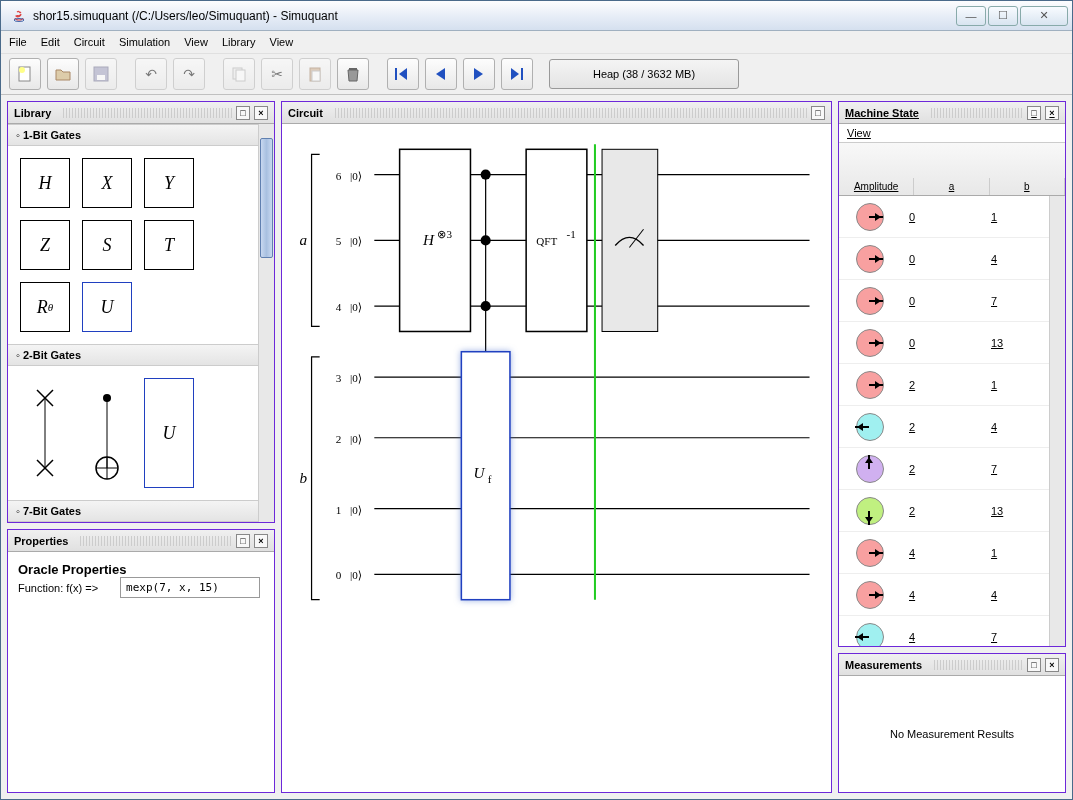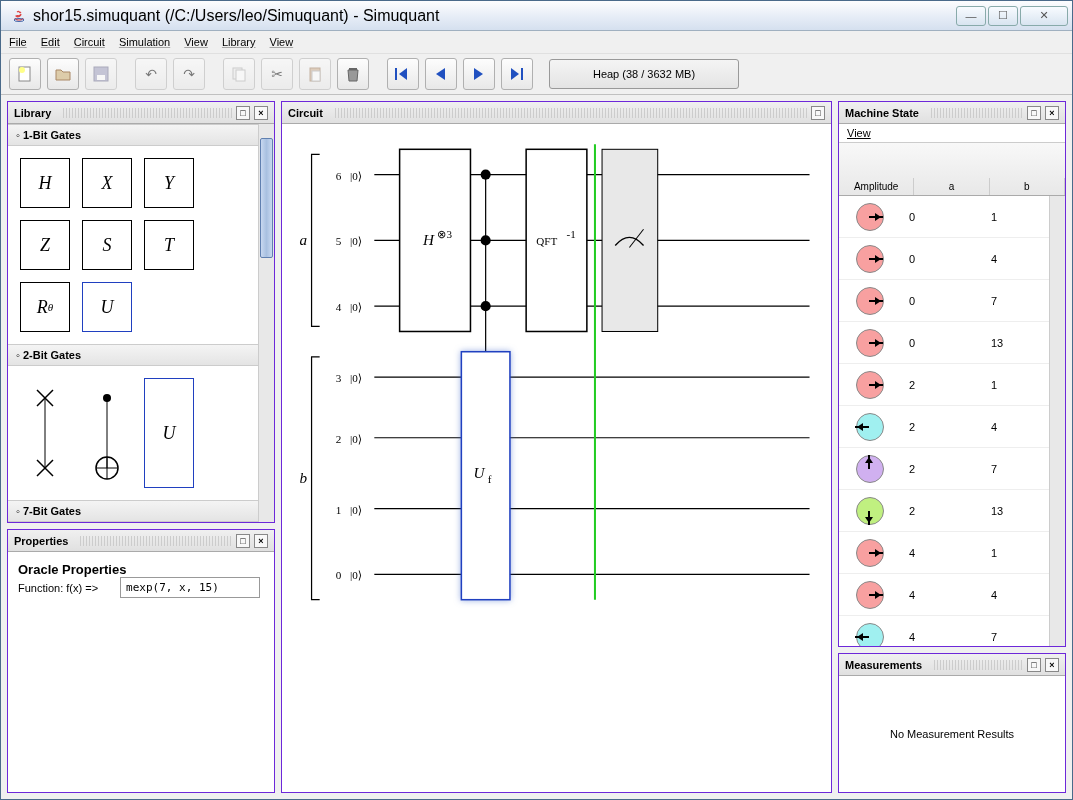--- a/index.html
+++ b/index.html
@@ -2,27 +2,27 @@
 <html><head>
 <meta charset="utf-8">
 <style>
 * { box-sizing: border-box; margin: 0; padding: 0; }
 body { font-family: Tahoma, sans-serif; font-size: 11px; background: #fff; overflow: hidden; }
 
 .window { width: 1073px; height: 800px; border: 1px solid #4a6a8a; background: #f0f0f0; display: flex; flex-direction: column; }
 
 .titlebar { height: 30px; background: linear-gradient(#fdfdfe,#e8eef7,#d5e0ef); display: flex; align-items: center; padding: 0 4px; border-bottom: 1px solid #a0b0c0; }
 .titlebar .java-icon { width: 16px; height: 16px; margin: 0 6px; }
-.titlebar .title { flex: 1; color: #000; font-size: 16px; }
+.titlebar .title { flex: 1; color: #000; font-size: 12px; }
 .win-btns { display: flex; gap: 2px; }
 .win-btn { width: 30px; height: 20px; border: 1px solid #8aa; border-radius: 3px; background: linear-gradient(#f8fbff,#d8e4f0); display: flex; align-items: center; justify-content: center; font-size: 11px; color: #555; cursor: pointer; }
 .win-btn.close { width: 48px; }
 
 .menubar { height: 22px; background: #f0f0f0; display: flex; align-items: center; padding: 0 8px; gap: 14px; }
-.menubar span { text-decoration: underline; text-decoration-color: rgba(0,0,0,0.3); cursor: pointer; }
+.menubar span { text-decoration-color: rgba(0,0,0,0.3); cursor: pointer; }
 
 .toolbar { height: 42px; background: #f0f0f0; border-top: 1px solid #e0e0e0; border-bottom: 1px solid #c0c0c0; display: flex; align-items: center; padding: 0 8px; gap: 6px; }
 .tbtn { width: 32px; height: 32px; border: 1px solid #b0b0b0; border-radius: 3px; background: linear-gradient(#fdfdfd,#e8e8e8); display: flex; align-items: center; justify-content: center; cursor: pointer; font-size: 14px; }
 .tbtn.disabled { opacity: 0.5; }
 .tsep { width: 6px; }
 .heap { flex: 0 0 190px; height: 30px; border: 1px solid #999; border-radius: 3px; background: linear-gradient(#f4f4f4,#e4e4e4); text-align: center; line-height: 28px; font-size: 11px; margin-left: 10px; cursor: pointer; }
 
 .workarea { flex: 1; display: flex; padding: 6px; gap: 6px; min-height: 0; }
 
 .panel { border: 1px solid #6d28d9; background: #fff; display: flex; flex-direction: column; }
@@ -305,21 +305,21 @@
           <line x1="308" y1="20" x2="308" y2="470" stroke="#2c2" stroke-width="2"></line>
 
           <rect x="315" y="25" width="55" height="180" fill="#e8e8e8" stroke="#000"></rect>
           <path d="M328 120 q14 -16 28 0" stroke="#000" fill="none" stroke-width="1.3"></path>
             <line x1="342" y1="122" x2="356" y2="104" stroke="#000"></line>
         </svg>
       </div>
     </div>
 
     <div class="right-col">
-      <div class="panel" style="flex:1;min-height:0;">
+      <div class="panel" style="flex:1;min-height:0;text-decoration:underline;">
         <div class="panel-header">
           <span>Machine State</span>
           <div class="grip"></div>
           <div class="pbtn">□</div>
           <div class="pbtn">×</div>
         </div>
         <div class="ms-body">
           <div class="ms-view">View</div>
           <div class="ms-head">
             <div>Amplitude</div>

